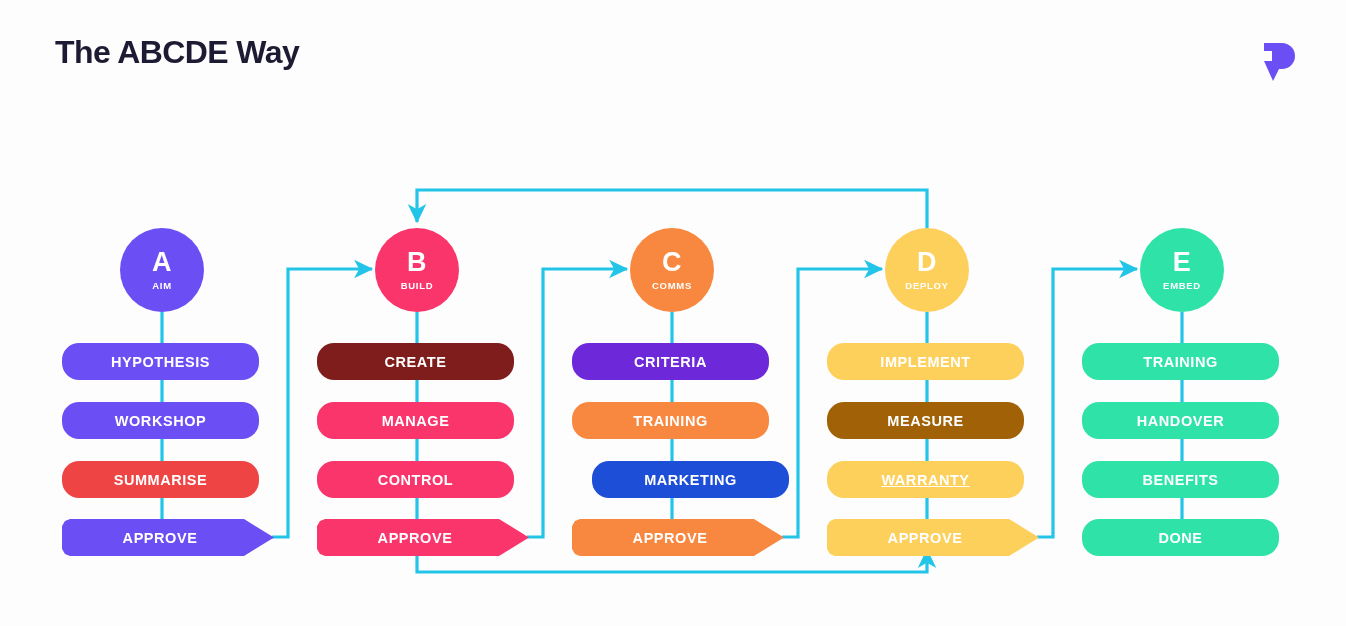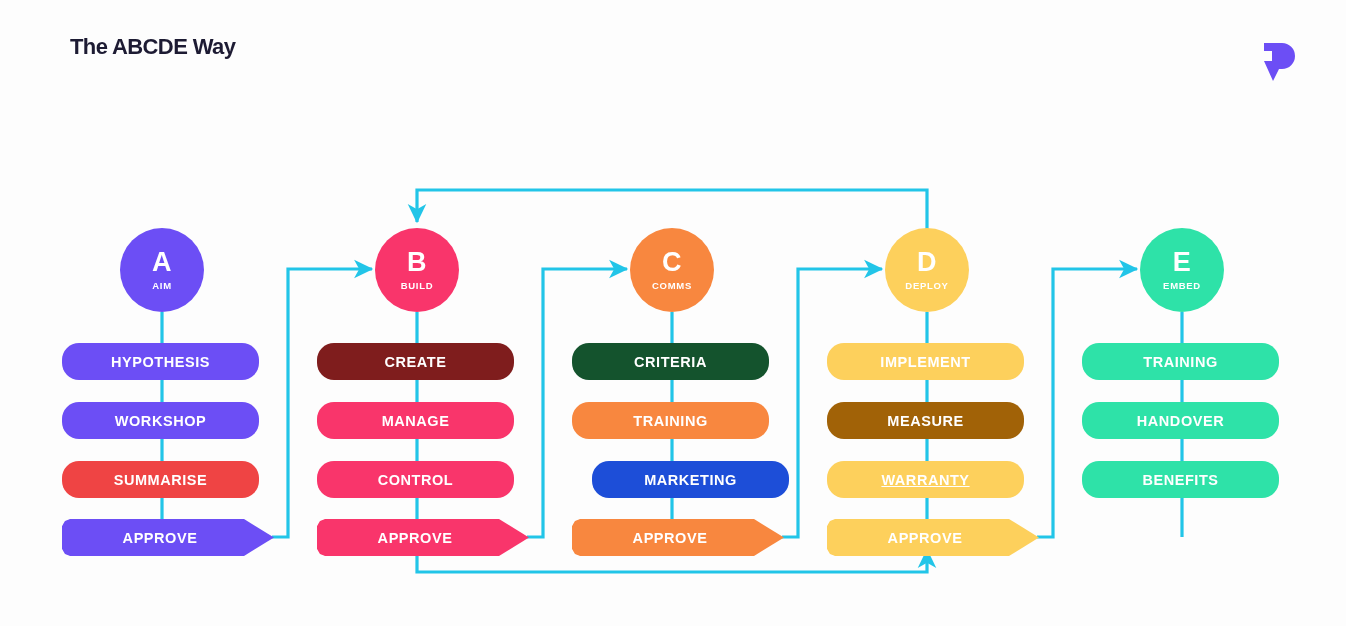--- a/index.html
+++ b/index.html
@@ -13,23 +13,23 @@
     height: 626px;
     background: #fdfdfd;
     overflow: hidden;
     font-family: "Liberation Sans", sans-serif;
     -webkit-font-smoothing: antialiased;
   }
 
   
   #page-title {
     position: absolute;
-    left: 70px;
+    left: 55px;
     top: 34px;
-    font-size: 22px;
+    font-size: 32px;
     font-weight: bold;
     letter-spacing: -0.6px;
     color: #1d1b33;
     white-space: nowrap;
   }
   #brand-logo {
     position: absolute;
     left: 1252px;
     top: 31px;
     width: 52px;
@@ -168,21 +168,21 @@
     <div class="pill p1" style="background: rgb(249, 53, 107);">MANAGE</div>
     <div class="pill p2" style="background: rgb(249, 53, 107);">CONTROL</div>
     <div class="pill p3 arrow" style="background: rgb(249, 53, 107);">APPROVE</div>
   </div>
 
   <div class="column" style="left:572px">
     <div class="stage-circle" style="background: rgb(248, 135, 63);">
       <div class="stage-letter">C</div>
       <div class="stage-name">COMMS</div>
     </div>
-    <div class="pill p0" style="background: #14532d;">CRITERIA</div>
+    <div class="pill p0" style="background: #6d28d9;">CRITERIA</div>
     <div class="pill p1" style="background: rgb(248, 135, 63);">TRAINING</div>
     <div class="pill p2" style="background: #1d4ed8; margin-left: 20px;">MARKETING</div>
     <div class="pill p3 arrow" style="background: rgb(248, 135, 63);">APPROVE</div>
   </div>
 
   <div class="column" style="left:827px">
     <div class="stage-circle" style="background: rgb(253, 208, 92);">
       <div class="stage-letter">D</div>
       <div class="stage-name">DEPLOY</div>
     </div>
@@ -193,15 +193,16 @@
   </div>
 
   <div class="column" style="left:1082px">
     <div class="stage-circle" style="background: rgb(46, 226, 168);">
       <div class="stage-letter">E</div>
       <div class="stage-name">EMBED</div>
     </div>
     <div class="pill p0" style="background: rgb(46, 226, 168);">TRAINING</div>
     <div class="pill p1" style="background: rgb(46, 226, 168);">HANDOVER</div>
     <div class="pill p2" style="background: rgb(46, 226, 168);">BENEFITS</div>
+    <div class="pill p3" style="background: rgb(46, 226, 168);">DONE</div>
   </div>
 
 </div>
 
 </body></html>

